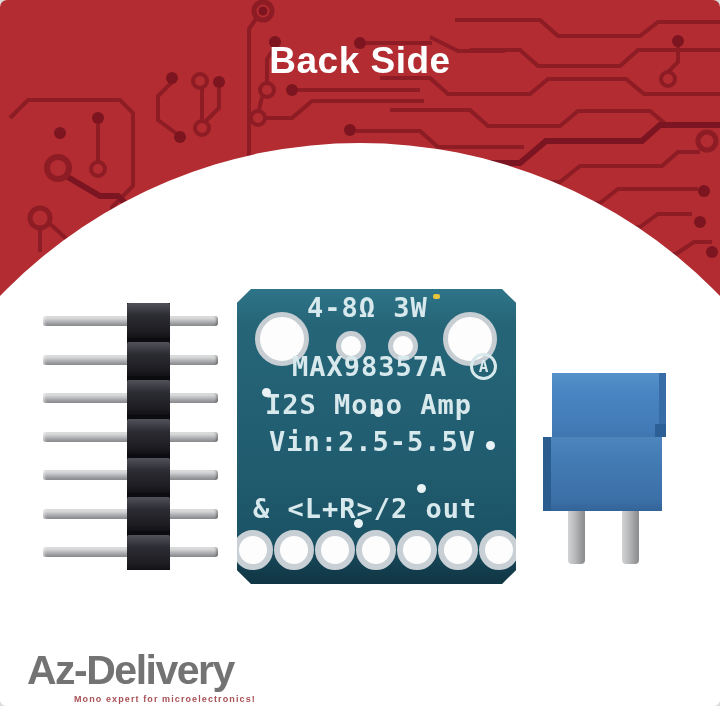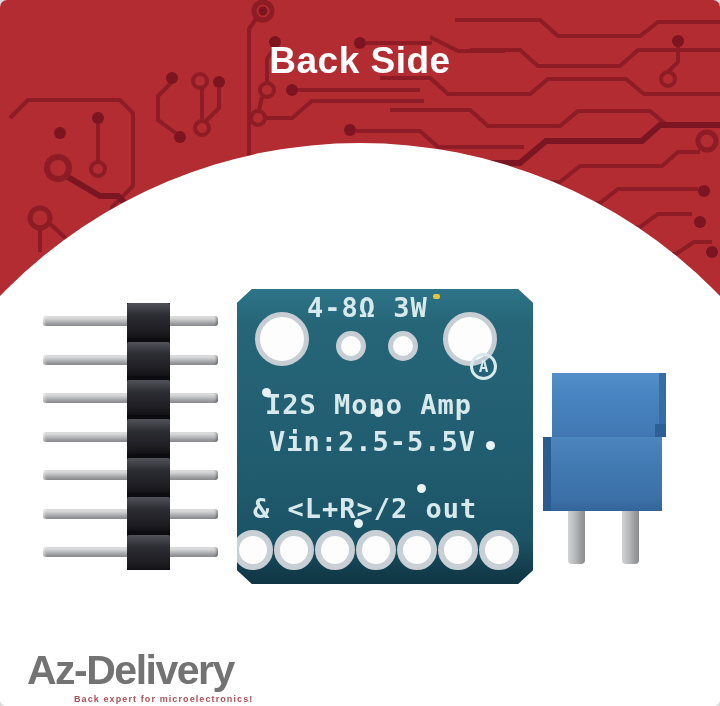--- a/index.html
+++ b/index.html
@@ -30,21 +30,20 @@
   }
   .spine > div{
     flex:1;background:linear-gradient(180deg,#52525a 0%,#2c2c33 35%,#1d1d22 80%,#121216 100%);
     border-radius:2px;
   }
   
   .pcb{
     position:absolute;left:237px;top:289px;width:279px;height:295px;
     background:linear-gradient(180deg,#2e7488 0%,#266578 12%,#215d70 55%,#1c5366 85%,#133d4d 95%,#103543 100%);
     clip-path:polygon(5% 0,95% 0,100% 4.7%,100% 95.3%,95% 100%,5% 100%,0 95.3%,0 4.7%);
-    padding-left:17px;
   }
   .silk{
     position:absolute;color:#d7e9ec;font-family:"DejaVu Sans Mono",monospace;
     font-weight:700;font-size:27px;line-height:34px;letter-spacing:1px;white-space:pre;
   }
   .hole{position:absolute;background:#fdfdfd;border-radius:50%;box-sizing:border-box;}
   .hole-big{width:54px;height:54px;border:5px solid #c6ced3;}
   .hole-sm{width:30px;height:30px;border:5px solid #c6ced3;}
   .hole-bot{width:40px;height:40px;border:6px solid #c9d0d5;}
   .via{position:absolute;width:9px;height:9px;background:#e9f2f4;border-radius:50%;}
@@ -175,20 +174,21 @@
 
   <div class="pcb">
     <div class="hole hole-big" style="left:18px;top:23px"></div>
     <div class="hole hole-big" style="left:206px;top:23px"></div>
     <div class="hole hole-sm" style="left:99px;top:42px"></div>
     <div class="hole hole-sm" style="left:151px;top:42px"></div>
 
     <div class="fleck"></div>
 
     <div class="silk" style="left:70px;top:2px">4-8Ω 3W</div>
+    <div class="silk" style="left:55px;top:61px">MAX98357A</div>
     <div class="rev">A</div>
     <div class="silk" style="left:28px;top:99px">I2S Mono Amp</div>
     <div class="silk" style="left:32px;top:136px">Vin:2.5-5.5V</div>
     <div class="silk" style="left:16px;top:203px">&amp; &lt;L+R&gt;/2 out</div>
 
     <div class="via" style="left:25px;top:99px"></div>
     <div class="via" style="left:137px;top:119px"></div>
     <div class="via" style="left:249px;top:152px"></div>
     <div class="via" style="left:180px;top:195px"></div>
     <div class="via" style="left:117px;top:230px"></div>
@@ -205,16 +205,16 @@
   <div>
     <div class="term-top"></div>
     <div class="term-notch"></div>
     <div class="term-bot"></div>
     <div class="leg" style="left:568px"></div>
     <div class="leg" style="left:622px"></div>
   </div>
 
   <div>
     <div class="brand">Az-Delivery</div>
-    <div class="tagline">Back expert for microelectronics!</div>
+    <div class="tagline">Mono expert for microelectronics!</div>
   </div>
 
 </div>
 
 </body></html>

